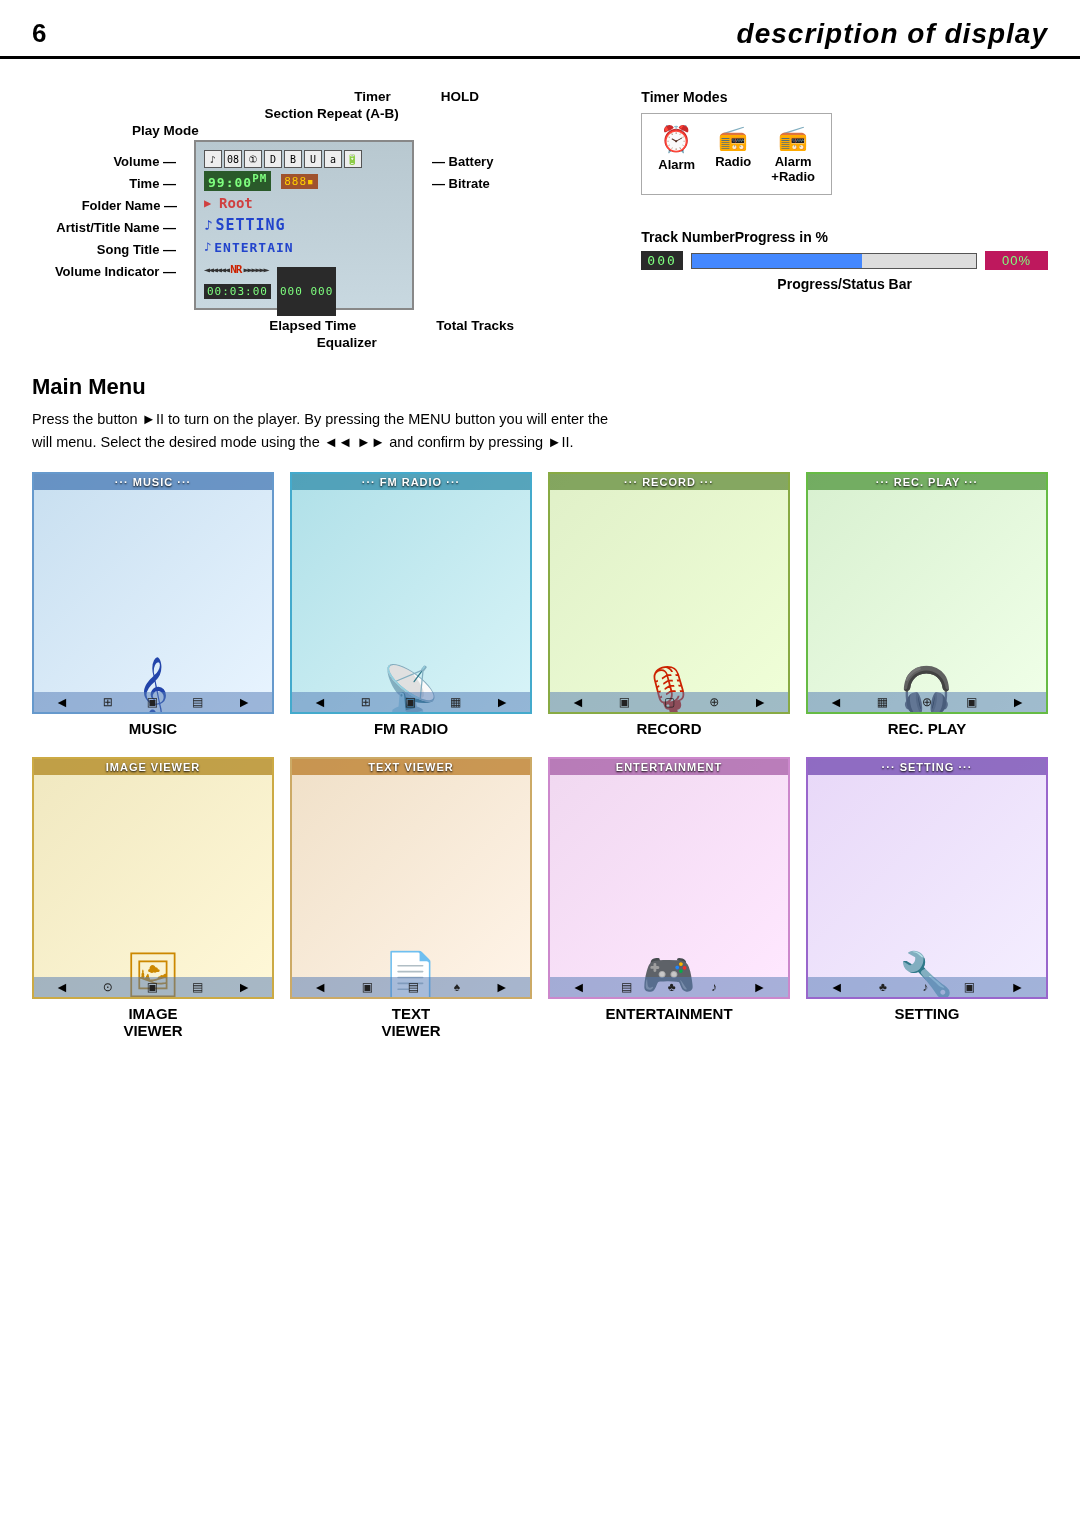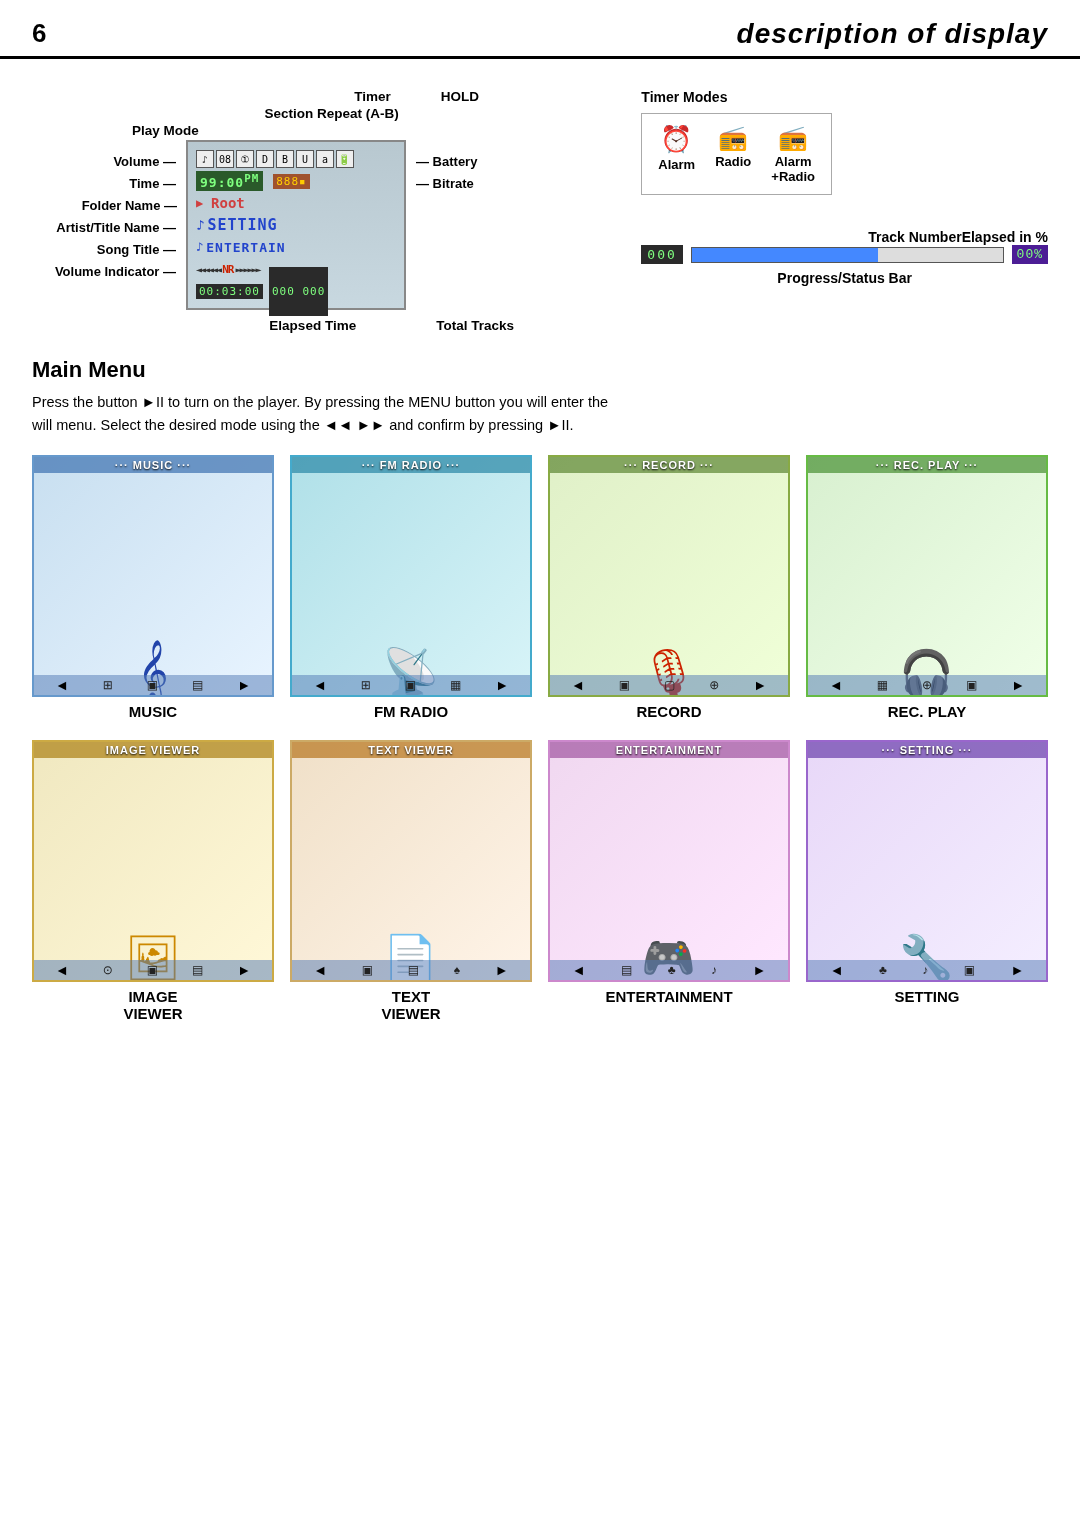--- a/index.html
+++ b/index.html
@@ -191,22 +191,22 @@
       font-weight: 700;
       text-align: center;
     }
 
     .progress-section {
       margin-top: 10px;
     }
 
     .progress-labels-row {
       display: flex;
-      justify-content: flex-end;
-      margin-bottom: 0;
+      justify-content: flex-start;
+      margin-bottom: 6px;
     }
 
     .progress-label {
       font-weight: 700;
       font-size: 14px;
     }
 
     .progress-bar-row {
       display: flex;
       align-items: center;
@@ -230,25 +230,25 @@
       position: relative;
     }
 
     .progress-bar-fill {
       height: 100%;
       background: #4488ff;
       width: 60%;
     }
 
     .progress-percent-box {
-      background: #4c1d95;
+      background: #be185d;
       color: #7fff7f;
-      font-family: Liberation Mono, monospace;
+      font-family: Liberation Sans, sans-serif;
       font-size: 13px;
-      padding: 2px 5px;
+      padding: 2px 17px;
       letter-spacing: 1px;
     }
 
     .progress-status-label {
       font-weight: 700;
       font-size: 14px;
       margin-top: 6px;
       text-align: center;
     }
 
@@ -452,21 +452,21 @@
         <span class="top-label bold" style="margin-left:40px;">HOLD</span>
       </div>
       <div style="display:flex; justify-content:center; gap:50px; margin-bottom:2px; padding-left:120px;">
         <span class="top-label bold">Section Repeat (A-B)</span>
         <span style="width:40px;"></span>
       </div>
       <div style="display:flex; margin-bottom:2px; padding-left:100px;">
         <span class="top-label bold">Play Mode</span>
       </div>
 
-      <div style="display:flex; align-items:flex-start; gap:4px;">
+      <div style="display:flex; align-items:flex-start; gap:12px;">
 
         <div class="connector-left" style="margin-top:10px;">
           <div class="conn-label" style="justify-content:flex-end; padding-right:6px;">Volume —</div>
           <div class="conn-label" style="justify-content:flex-end; padding-right:6px;">Time —</div>
           <div class="conn-label" style="justify-content:flex-end; padding-right:5px;">Folder Name —</div>
           <div class="conn-label" style="justify-content:flex-end; padding-right:6px;">Artist/Title Name —</div>
           <div class="conn-label" style="justify-content:flex-end; padding-right:6px;">Song Title —</div>
           <div class="conn-label" style="justify-content:flex-end; padding-right:6px;">Volume Indicator —</div>
         </div>
 
@@ -518,20 +518,21 @@
         <div class="connector-right" style="margin-top:10px;">
           <div class="conn-label" style="padding-left:6px;">— Battery</div>
           <div class="conn-label" style="padding-left:6px;">— Bitrate</div>
         </div>
       </div>
 
       <div class="bottom-diagram-labels">
         <span class="bottom-label bold">Elapsed Time</span>
         <span class="bottom-label bold">Total Tracks</span>
       </div>
+      <div style="text-align:center; font-weight:700; font-size:13.5px; padding-left:60px; margin-top:2px;">Equalizer</div>
     </div>
 
     <div class="right-info">
 
       <div>
         <div class="timer-modes-title bold">Timer Modes</div>
         <div class="timer-modes-box">
           <div class="timer-modes-icons">
             <div class="timer-mode-item">
               <span class="timer-icon">⏰</span>
@@ -545,21 +546,21 @@
               <span class="timer-icon" style="font-size:24px; color:#cc5500;">📻</span>
               <span class="timer-mode-label bold">Alarm<br>+Radio</span>
             </div>
           </div>
         </div>
       </div>
 
       <div class="progress-section">
         <div class="progress-labels-row">
           <span class="progress-label bold">Track Number</span>
-          <span class="progress-label bold">Elapsed in %</span>
+          <span class="progress-label bold">Progress in %</span>
         </div>
         <div class="progress-bar-row">
           <span class="track-number-box">000</span>
           <div class="progress-bar-container">
             <div class="progress-bar-fill"></div>
           </div>
           <span class="progress-percent-box">00%</span>
         </div>
         <div class="progress-status-label bold">Progress/Status Bar</div>
       </div>

